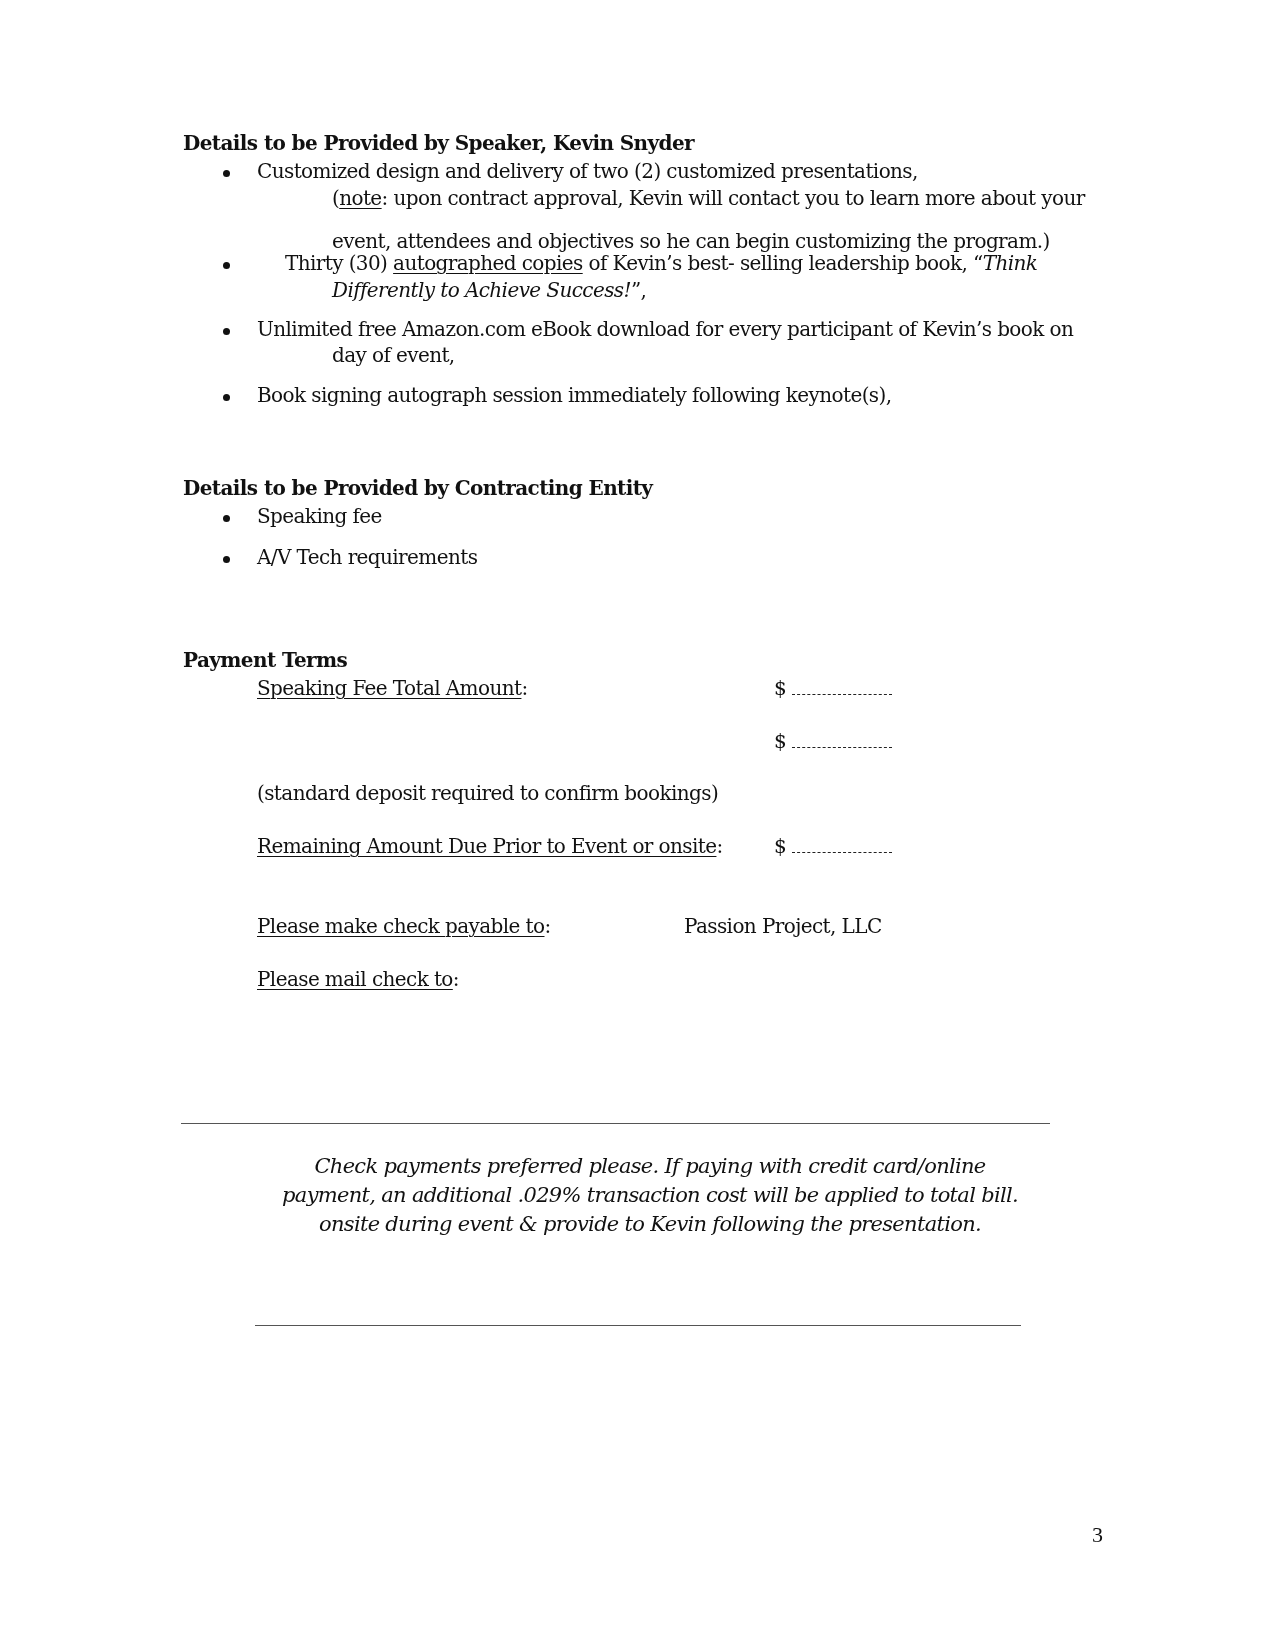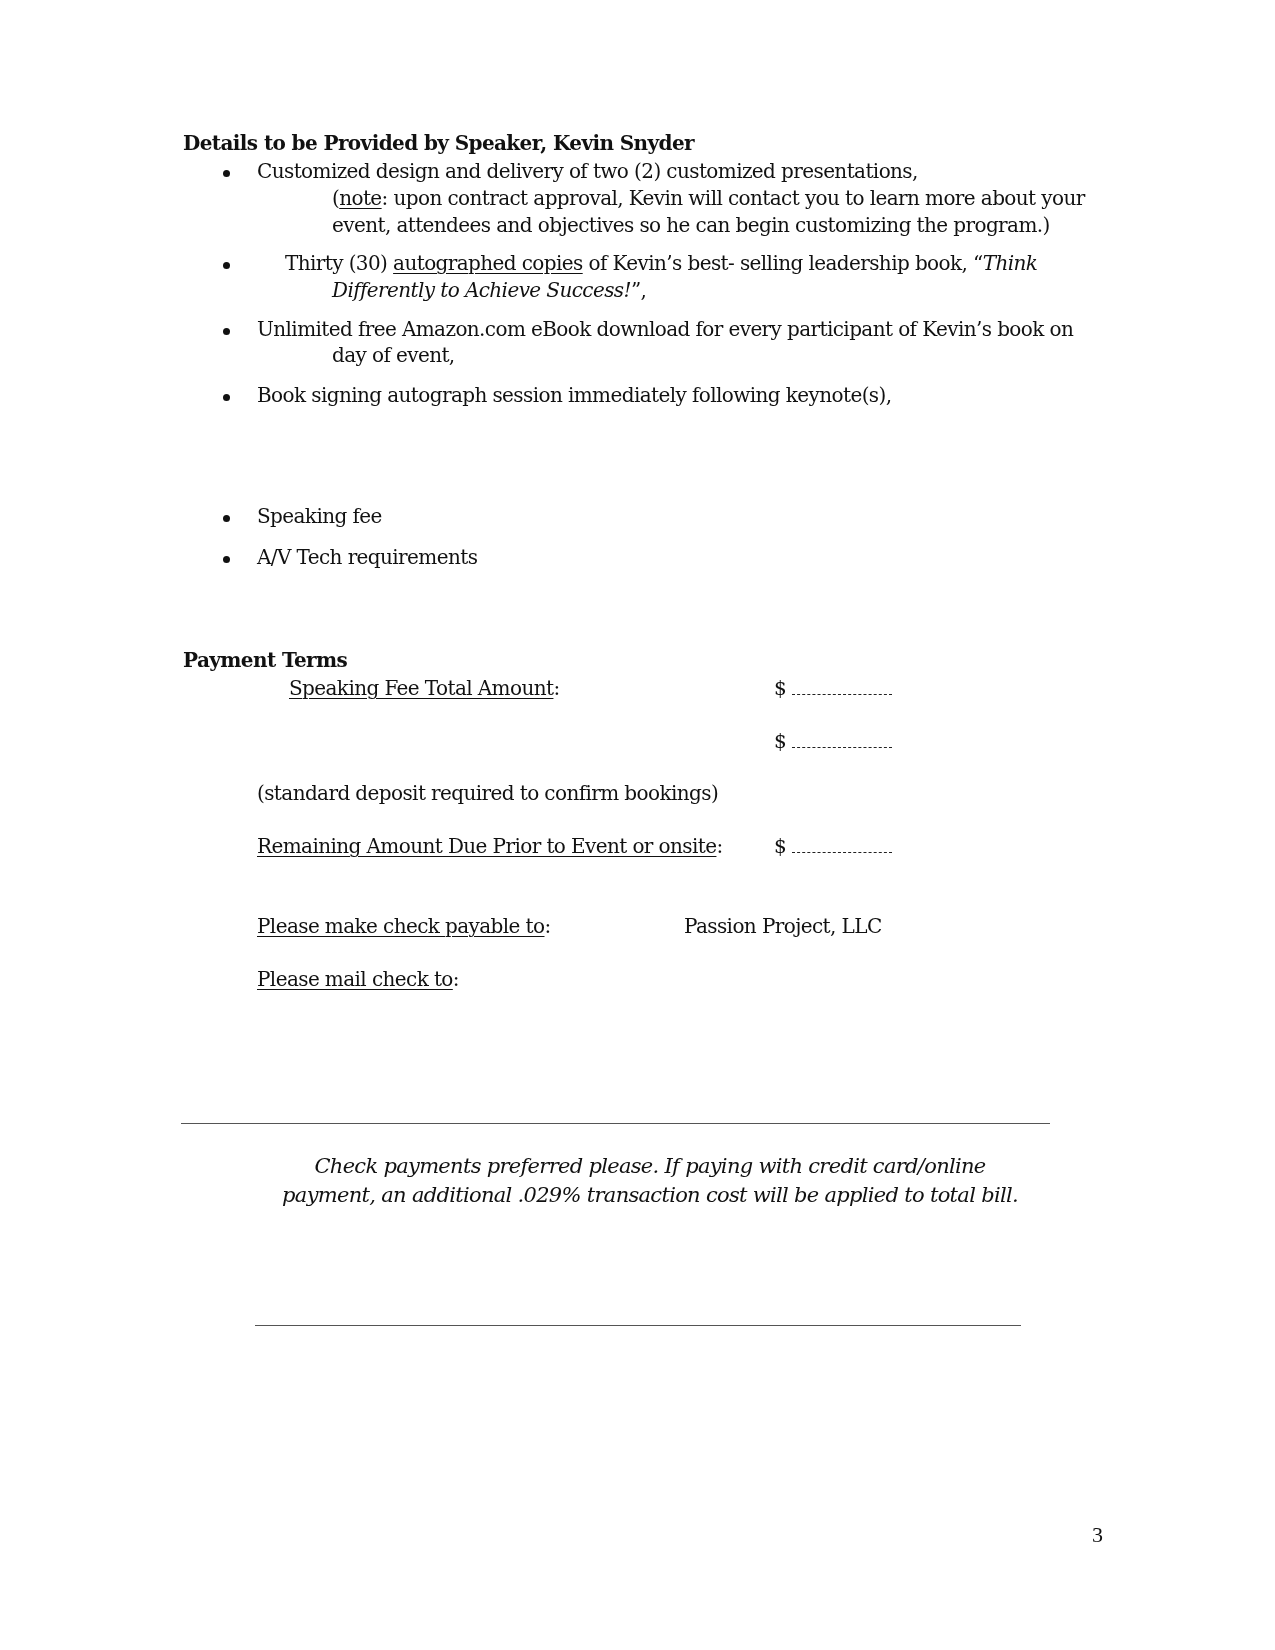--- a/index.html
+++ b/index.html
@@ -21,56 +21,58 @@
 </head>
 <body>
 
 <div class="page">
 
   <div class="abs head" style="left:183px; top:131px;">Details to be Provided by Speaker, Kevin Snyder</div>
 
   <div class="bullet" style="left:223px; top:170px;"></div>
   <div class="abs txt" style="left:257px; top:158px;">Customized design and delivery of two (2) customized presentations,</div>
   <div class="abs txt" style="left:332px; top:185px;"><span>(</span><span class="u">note</span><span>: upon contract approval, Kevin will contact you to learn more about your</span></div>
-  <div class="abs txt" style="left:332px; top:212px;">event, attendees and objectives so he can begin customizing the program.)</div>
+  <div class="abs txt" style="left:332px; top:228px;">event, attendees and objectives so he can begin customizing the program.)</div>
 
   <div class="bullet" style="left:223px; top:262px;"></div>
   <div class="abs txt" style="left:257px; top:250px;margin-left:28px;"><span>Thirty (30) </span><span class="u">autographed copies</span><span> of Kevin’s best- selling leadership book, “</span><span class="i">Think</span></div>
   <div class="abs txt" style="left:332px; top:277px;"><span class="i">Differently to Achieve Success!</span><span>”,</span></div>
 
   <div class="bullet" style="left:223px; top:328px;"></div>
   <div class="abs txt" style="left:257px; top:316px;">Unlimited free Amazon.com eBook download for every participant of Kevin’s book on</div>
   <div class="abs txt" style="left:332px; top:342px;">day of event,</div>
 
   <div class="bullet" style="left:223px; top:394px;"></div>
   <div class="abs txt" style="left:257px; top:382px;">Book signing autograph session immediately following keynote(s),</div>
 
+  <div class="abs head" style="left:183px; top:476px;">Details to be Provided by Contracting Entity</div>
   <div class="bullet" style="left:223px; top:515px;"></div>
   <div class="abs txt" style="left:257px; top:503px;">Speaking fee</div>
   <div class="bullet" style="left:223px; top:556px;"></div>
   <div class="abs txt" style="left:257px; top:544px;">A/V Tech requirements</div>
 
   <div class="abs head" style="left:183px; top:648px;">Payment Terms</div>
 
-  <div class="abs txt" style="left:257px; top:675px;margin-left:32px;"><span class="u">Speaking Fee Total Amount</span><span>:</span></div>
+  <div class="abs txt" style="left:257px; top:675px;"><span class="u">Speaking Fee Total Amount</span><span>:</span></div>
   <div class="abs txt" style="left:774px; top:675px;"><span>$</span><span class="blank"></span></div>
 
   <div class="abs txt" style="left:774px; top:728px;"><span>$</span><span class="blank"></span></div>
 
   <div class="abs txt" style="left:257px; top:780px;">(standard deposit required to confirm bookings)</div>
 
   <div class="abs txt" style="left:257px; top:833px;"><span class="u">Remaining Amount Due Prior to Event or onsite</span><span>:</span></div>
   <div class="abs txt" style="left:774px; top:833px;"><span>$</span><span class="blank"></span></div>
 
   <div class="abs txt" style="left:257px; top:913px;"><span class="u">Please make check payable to</span><span>:</span></div>
   <div class="abs txt" style="left:684px; top:913px;">Passion Project, LLC</div>
 
   <div class="abs txt" style="left:257px; top:966px;"><span class="u">Please mail check to</span><span>:</span></div>
 
   <div class="rule" style="left:181px; top:1123px; width:869px;"></div>
   <div class="note" style="top:1152px;">
     <div>Check payments preferred please. If paying with credit card/online</div>
     <div>payment, an additional .029% transaction cost will be applied to total bill.</div>
+    <div>onsite during event &amp; provide to Kevin following the presentation.</div>
   </div>
   <div class="rule" style="left:255px; top:1325px; width:766px;"></div>
 
   <div class="pnum">3</div>
 </div>
 
 </body></html>

